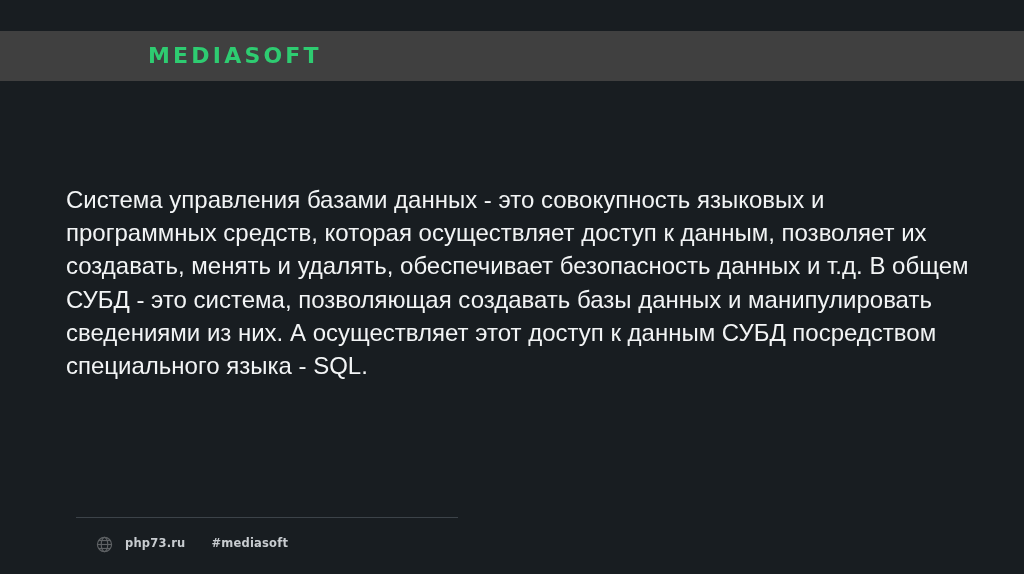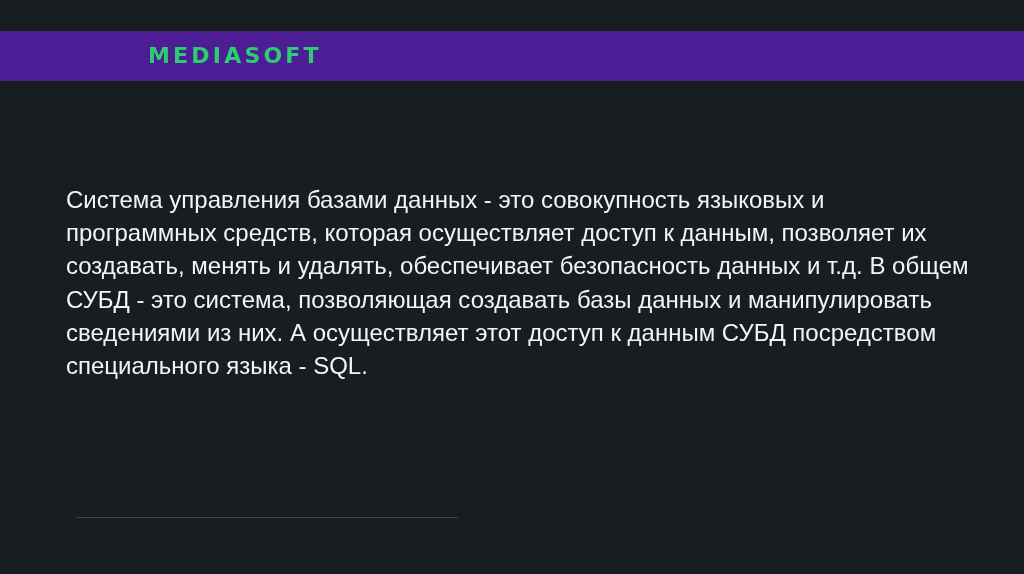--- a/index.html
+++ b/index.html
@@ -21,21 +21,21 @@
     background: #181d21;
   }
 
   
   #header-bar {
     position: absolute;
     left: 0;
     top: 31px;
     width: 1024px;
     height: 50px;
-    background: #4c1d95;
+    background: #404040;
     box-sizing: border-box;
   }
 
   #brand-logo {
     position: absolute;
     left: 148px;
     top: 50%;
     transform: translateY(-50%);
     font-family: "DejaVu Sans", sans-serif;
     font-size: 22px;
@@ -123,14 +123,25 @@
 
   <div id="header-bar">
     <div id="brand-logo">MEDIASOFT</div>
   </div>
 
 
   <div id="body-text">Система управления базами данных - это совокупность языковых и программных средств, которая осуществляет доступ к данным, позволяет их создавать, менять и удалять, обеспечивает безопасность данных и т.д. В общем СУБД - это система, позволяющая создавать базы данных и манипулировать сведениями из них. А осуществляет этот доступ к данным СУБД посредством специального языка - SQL.</div>
 
   <div id="footer-divider"></div>
 
+  <div id="footer-bar">
+    <svg id="globe-icon" viewBox="0 0 24 24" fill="none" stroke="#ffffff" stroke-width="1.6">
+      <circle cx="12" cy="12" r="10"></circle>
+      <ellipse cx="12" cy="12" rx="4.6" ry="10"></ellipse>
+      <line x1="2" y1="12" x2="22" y2="12"></line>
+      <line x1="3.6" y1="6.4" x2="20.4" y2="6.4"></line>
+      <line x1="3.6" y1="17.6" x2="20.4" y2="17.6"></line>
+    </svg>
+    <span id="footer-site" class="footer-text">php73.ru</span>
+    <span id="footer-hashtag" class="footer-text">#mediasoft</span>
+  </div>
 
 </div>
 
 </body></html>

